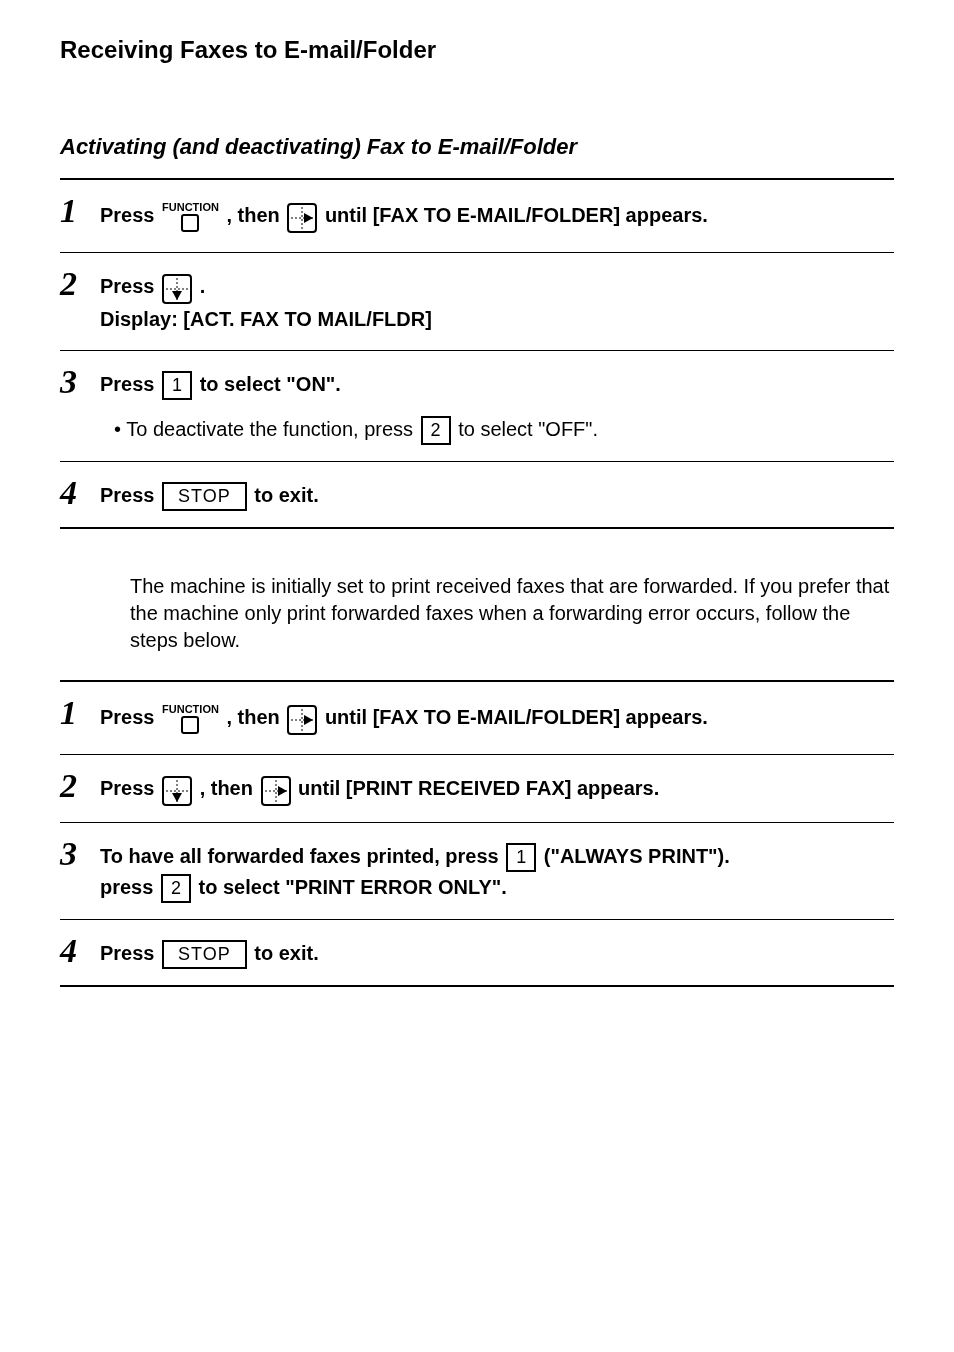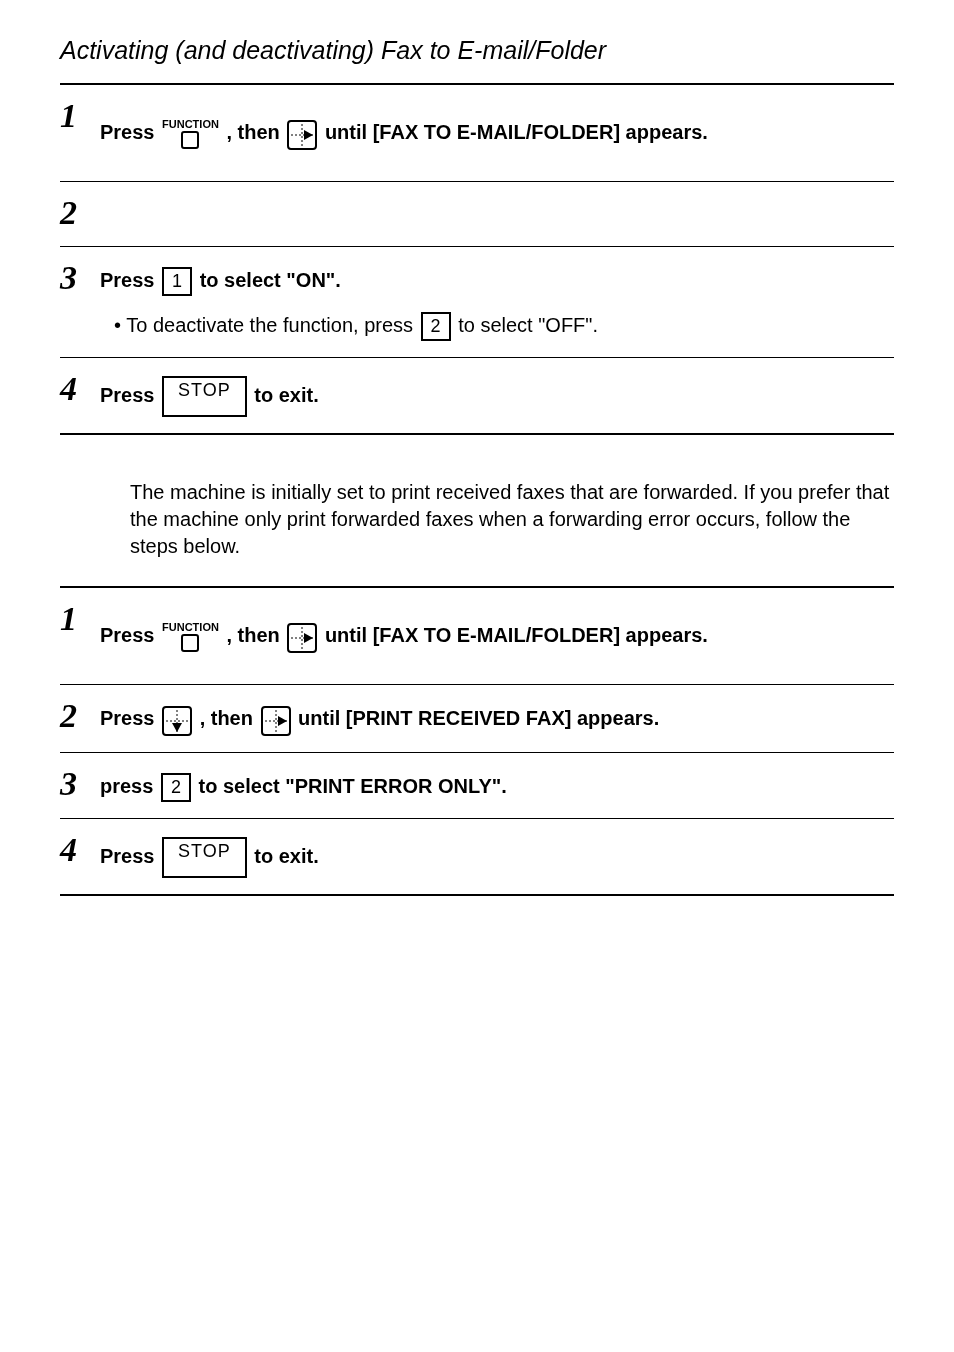--- a/index.html
+++ b/index.html
@@ -13,22 +13,22 @@
   .page {
     padding: 36px 60px 40px 60px;
     box-sizing: border-box;
   }
   .running-head {
     font-size: 24px;
     font-weight: bold;
     margin-bottom: 70px;
   }
   .section-title {
-    font-size: 25px;
-    font-weight: normal;
+    font-size: 22px;
+    font-weight: bold;
     font-style: italic;
     margin-bottom: 18px;
   }
   .intro {
     font-size: 20px;
     line-height: 1.35;
     margin-left: 70px;
     margin-bottom: 26px;
   }
   .steps {
@@ -74,21 +74,21 @@
   .keyicon {
     display: inline-block;
     vertical-align: middle;
     margin: 0 2px;
   }
   .func-key {
     display: inline-flex;
     flex-direction: column;
     align-items: center;
     vertical-align: middle;
-    margin: 16px 2px;
+    margin: 4px 2px;
   }
   .func-key .flabel {
     font-size: 11px;
     font-weight: bold;
     line-height: 1;
     margin-bottom: 1px;
   }
   .func-key .sq {
     width: 18px;
     height: 18px;
@@ -101,34 +101,35 @@
     border: 2px solid #000;
     font-size: 18px;
     line-height: 1;
     padding: 3px 8px 4px 8px;
     vertical-align: middle;
     margin: 0 2px;
     min-width: 10px;
     text-align: center;
     font-weight: normal;
   }
-  .key-box.wide { padding: 3px 14px 16px 14px; letter-spacing: 1px; }
+  .key-box.wide { padding: 3px 14px 4px 14px; letter-spacing: 1px; }
   .section-gap { height: 44px; }
   .pagenum {
     font-weight: bold;
     font-size: 20px;
     margin-top: 32px;
   }
   svg { display: inline-block; vertical-align: middle; }
 </style>
 </head>
 <body>
 
 <div class="page">
 
+  <div class="running-head">Receiving Faxes to E-mail/Folder</div>
 
   <div class="section-title">Activating (and deactivating) Fax to E-mail/Folder</div>
 
   <div class="steps">
 
     <div class="step">
       <div class="step-num">1</div>
       <div class="step-body bold">
         <span>Press </span>
         <span class="func-key">
@@ -143,20 +144,35 @@
               <line x1="4" y1="15" x2="26" y2="15" stroke="#000" stroke-width="1" stroke-dasharray="2,2"></line>
               <polygon points="17,10 26,15 17,20" fill="#000"></polygon>
             </svg>
         </span>
         <span> until [FAX TO E-MAIL/FOLDER] appears.</span>
       </div>
     </div>
 
     <div class="step">
       <div class="step-num">2</div>
+      <div class="step-body bold">
+        <span class="line">
+          <span>Press </span>
+          <span class="keyicon">
+            <svg width="30" height="30" viewBox="0 0 30 30">
+                <rect x="1" y="1" width="28" height="28" rx="3" ry="3" fill="none" stroke="#000" stroke-width="2"></rect>
+                <line x1="15" y1="4" x2="15" y2="26" stroke="#000" stroke-width="1" stroke-dasharray="2,2"></line>
+                <line x1="4" y1="15" x2="26" y2="15" stroke="#000" stroke-width="1" stroke-dasharray="2,2"></line>
+                <polygon points="10,17 15,26 20,17" fill="#000"></polygon>
+              </svg>
+          </span>
+          <span>.</span>
+        </span>
+        <span class="line">Display: [ACT. FAX TO MAIL/FLDR]</span>
+      </div>
     </div>
 
     <div class="step">
       <div class="step-num">3</div>
       <div class="step-body">
         <span class="bold">
           <span>Press </span>
           <span class="key-box">1</span>
           <span> to select "ON".</span>
         </span>
@@ -228,20 +244,25 @@
             </svg>
         </span>
         <span> until [PRINT RECEIVED FAX] appears.</span>
       </div>
     </div>
 
     <div class="step">
       <div class="step-num">3</div>
       <div class="step-body bold">
         <span class="line">
+          <span>To have all forwarded faxes printed, press </span>
+          <span class="key-box">1</span>
+          <span> ("ALWAYS PRINT").</span>
+        </span>
+        <span class="line">
           <span>press </span>
           <span class="key-box">2</span>
           <span> to select "PRINT ERROR ONLY".</span>
         </span>
       </div>
     </div>
 
     <div class="step">
       <div class="step-num">4</div>
       <div class="step-body bold">

